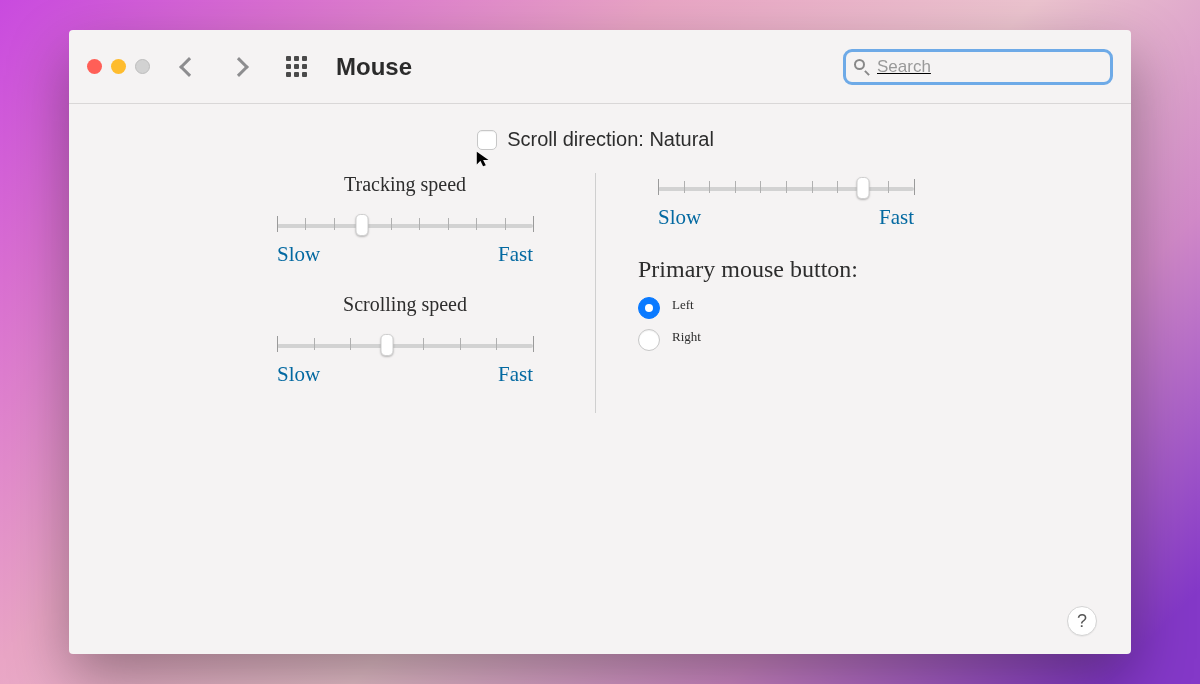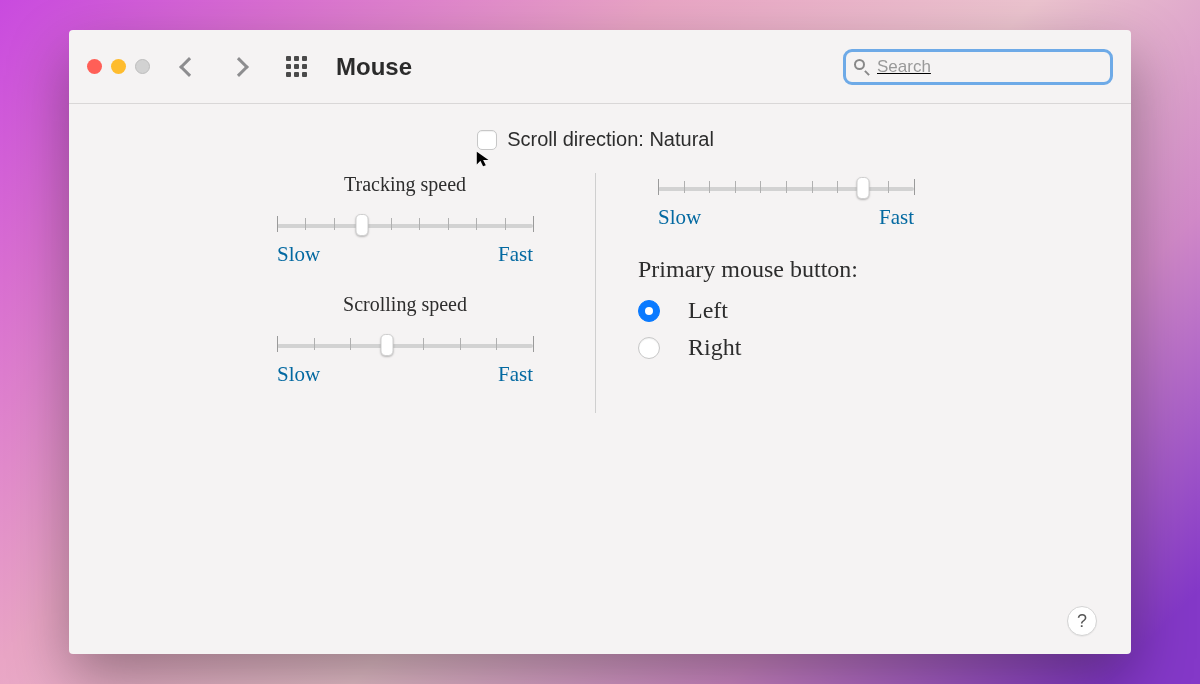--- a/index.html
+++ b/index.html
@@ -86,21 +86,21 @@
     box-shadow:0 1px 2px rgba(0,0,0,0.25);
     transform:translateX(-50%);
   }
   .slider-labels {
     display:flex; justify-content:space-between; width:256px; margin:4px auto 0 auto;
     font-size:21px; color:#0369a1;
   }
 
   .radio-group { text-align:left; padding-left:26px; }
   .radio-title { font-size:24px; color:#2d2d2d; margin-bottom:14px; }
-  .radio-row { display:flex; align-items:center; gap:28px; font-size:24px; color:#2d2d2d; margin-bottom:10px;}
+  .radio-row { display:flex; gap:12px; font-size:13px; color:#2d2d2d; margin-bottom:10px;}
   .radio {
     width:22px; height:22px; border-radius:50%;
     display:inline-flex; align-items:center; justify-content:center;
   }
   .radio.unchecked { background:#fff; border:1px solid #c7c7c7; box-shadow:inset 0 1px 1px rgba(0,0,0,0.06);}
   .radio.checked { background:#0a7aff; border:1px solid #0a7aff;}
   .radio.checked::after { content:""; width:8px; height:8px; background:#fff; border-radius:50%; }
 
   .footer { margin-top:auto; display:flex; justify-content:flex-end; align-items:center; gap:14px; }
   .btn {

